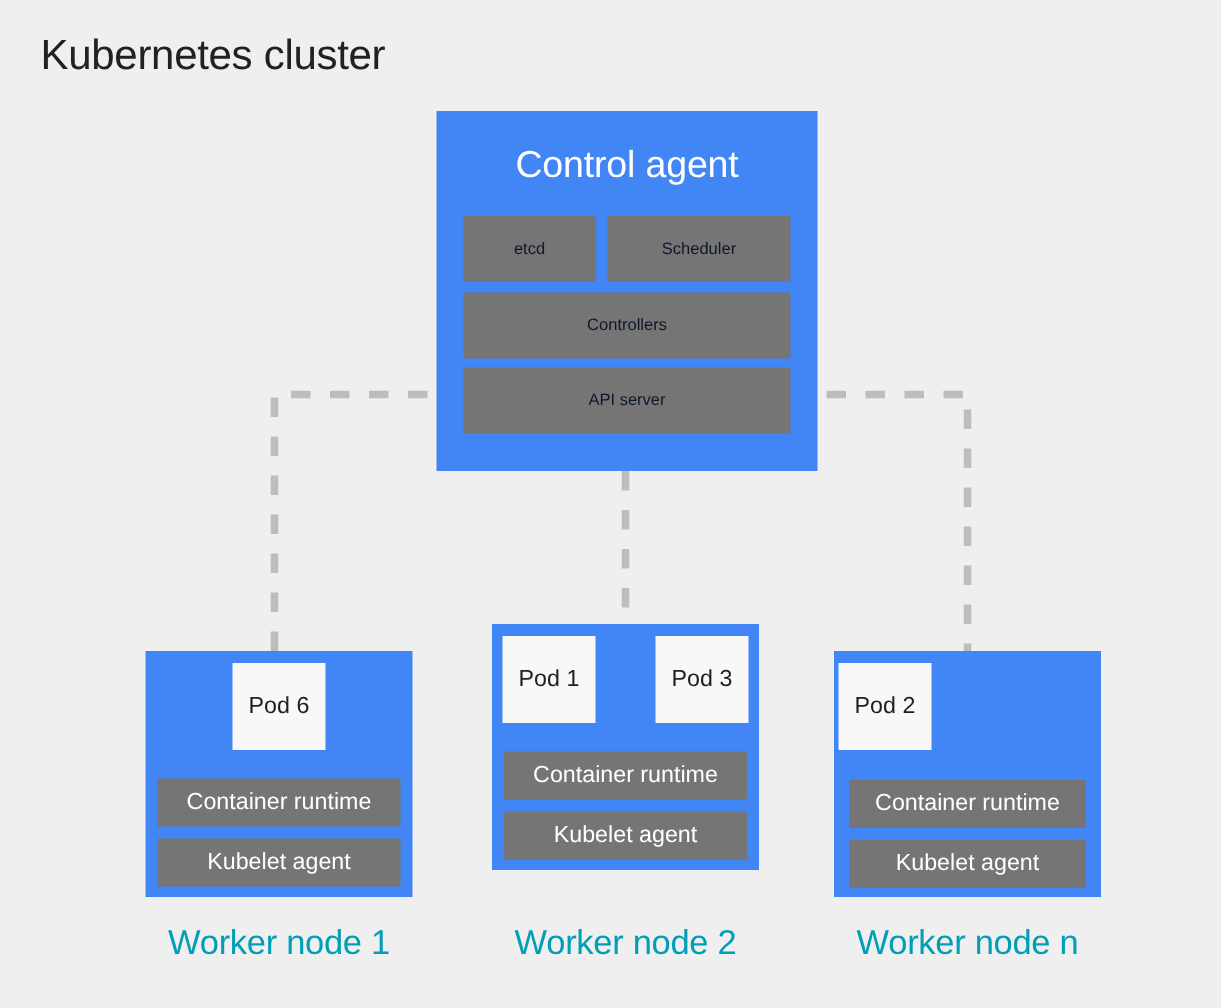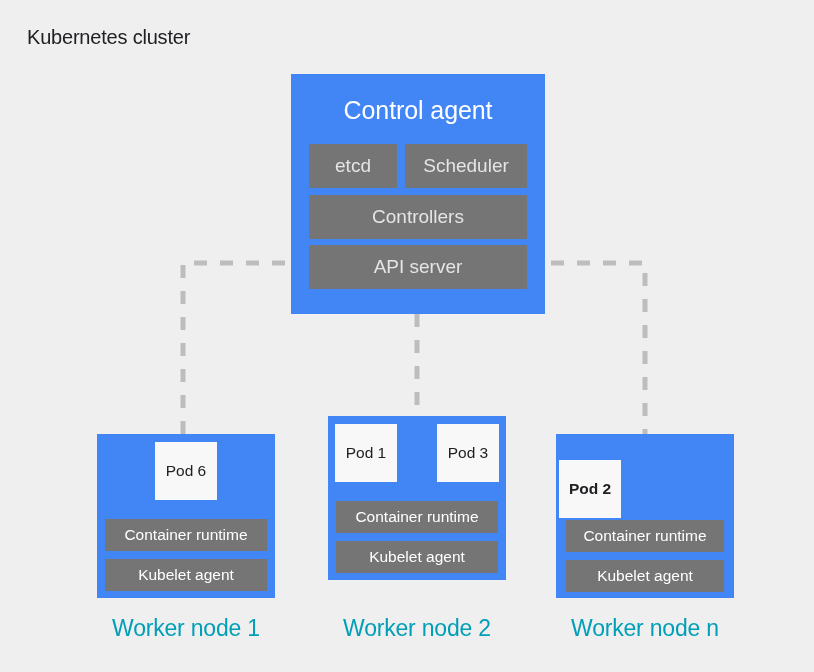--- a/index.html
+++ b/index.html
@@ -17,21 +17,21 @@
     position: relative;
     width: 814px;
     height: 672px;
   }
 
   
   #page-title {
     position: absolute;
     left: 27px;
     top: 20px;
-    font-size: 20px;
+    font-size: 28px;
     line-height: 34px;
     color: #202124;
     letter-spacing: -0.2px;
     white-space: nowrap;
   }
 
   
   #connectors {
     position: absolute;
     left: 0;
@@ -65,22 +65,22 @@
   .cp-row {
     position: absolute;
     left: 0;
     width: 254px;
     display: flex;
     justify-content: center;
     gap: 8px;
   }
   .cp-box {
     background: #757575;
-    color: #e5e5e5;
-    font-size: 19px;
+    color: #0f172a;
+    font-size: 11px;
     display: flex;
     align-items: center;
     justify-content: center;
     box-sizing: border-box;
     height: 44px;
   }
   #cp-row-1 { top: 70px; }
   #cp-row-2 { top: 121px; }
   #cp-row-3 { top: 171px; }
   #cp-etcd      { width: 88px; }
@@ -116,21 +116,21 @@
     background: #f8f8f8;
     color: #202124;
     font-size: 15.5px;
     width: 62px;
     height: 58px;
     display: flex;
     align-items: center;
     justify-content: center;
     box-sizing: border-box;
   }
-  .pod-row.pair-flush .pod-box { margin-top: 18px; font-weight: bold; }
+  .pod-row.pair-flush .pod-box { margin-top: 0; }
 
   .node-bar {
     position: absolute;
     left: 8px;
     width: 162px;
     height: 32px;
     background: #757575;
     color: #ffffff;
     font-size: 15.5px;
     display: flex;

